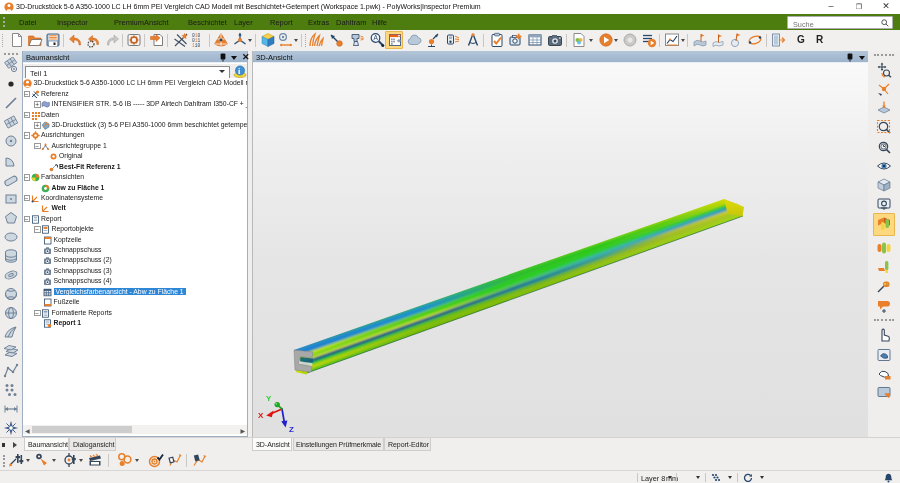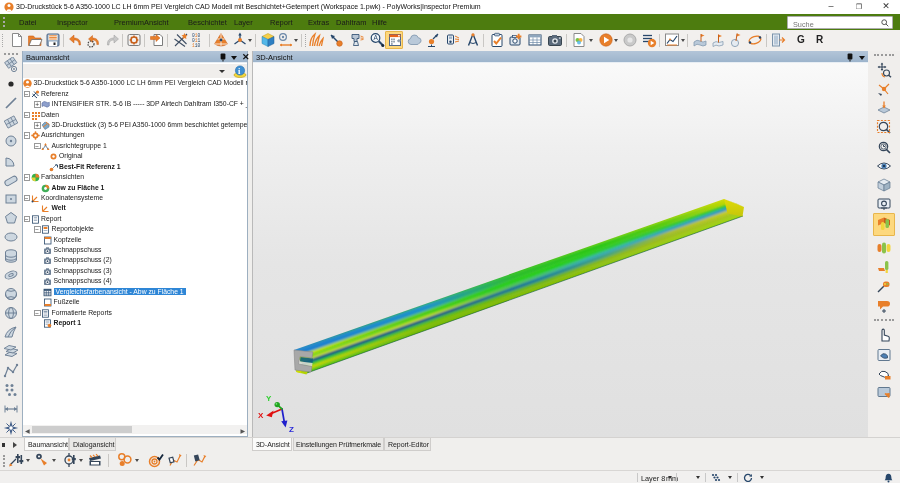--- a/index.html
+++ b/index.html
@@ -457,20 +457,23 @@
   <div id="lphead">
       <span>Baumansicht</span>
       <svg style="position:absolute;left:196px;top:2px" width="8" height="9" viewBox="0 0 8 9">
         <rect x="1.6" y="0.5" width="4.8" height="6" rx="1" fill="#111"></rect>
         <rect x="3.5" y="6.5" width="1" height="2" fill="#111"></rect>
       </svg>
       <div style="position:absolute;left:208px;top:4.5px;width:0;height:0;border-left:3.4px solid transparent;border-right:3.4px solid transparent;border-top:4px solid #111"></div>
       <span style="position:absolute;left:219px;top:1px;font-size:9px;color:#111;font-weight:bold">✕</span>
     </div>
   <div id="combo-row">
+    <div id="combo">
+        <span>Teil 1</span>
+      </div>
       <div style="position:absolute;left:196px;top:6px;width:0;height:0;border-left:3.2px solid transparent;border-right:3.2px solid transparent;border-top:3.8px solid #333"></div>
       <svg style="position:absolute;left:210px;top:1px" width="14" height="13" viewBox="0 0 14 13">
         <ellipse cx="7" cy="10" rx="6" ry="2.6" fill="#f2d53c" stroke="#b89a10" stroke-width="0.6"></ellipse>
         <circle cx="7" cy="5.5" r="4.6" fill="#3f8fd2" stroke="#1d6bb0" stroke-width="0.6"></circle>
         <text x="5" y="8.6" font-size="8.5" font-weight="bold" fill="#fff" font-family="Liberation Serif">i</text>
       </svg>
   </div>
   <div id="tree">
 <div class="trow" style="left:0;top:0.3px;width:224px">
         <span style="position:absolute;left:0.0px;top:1px"><svg class="ti" width="9" height="9" viewBox="0 0 9 9">

